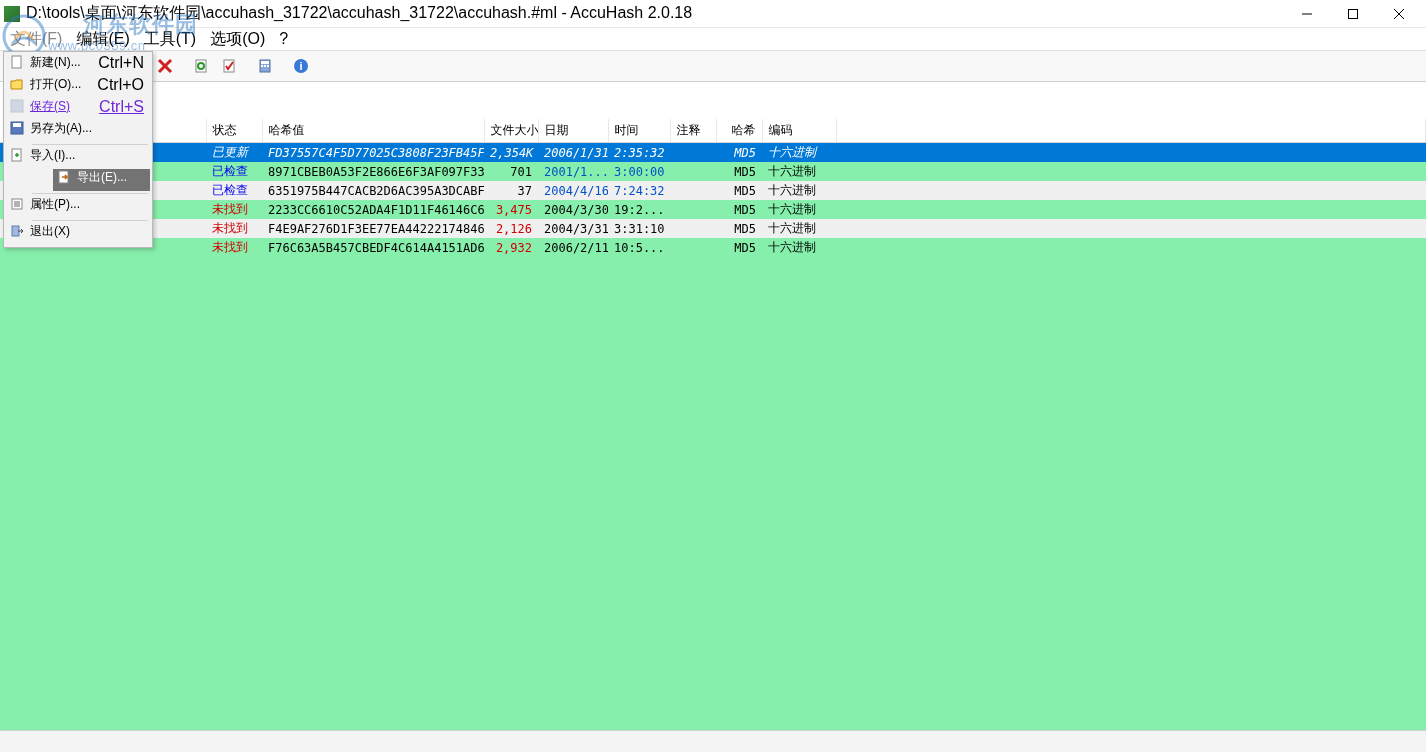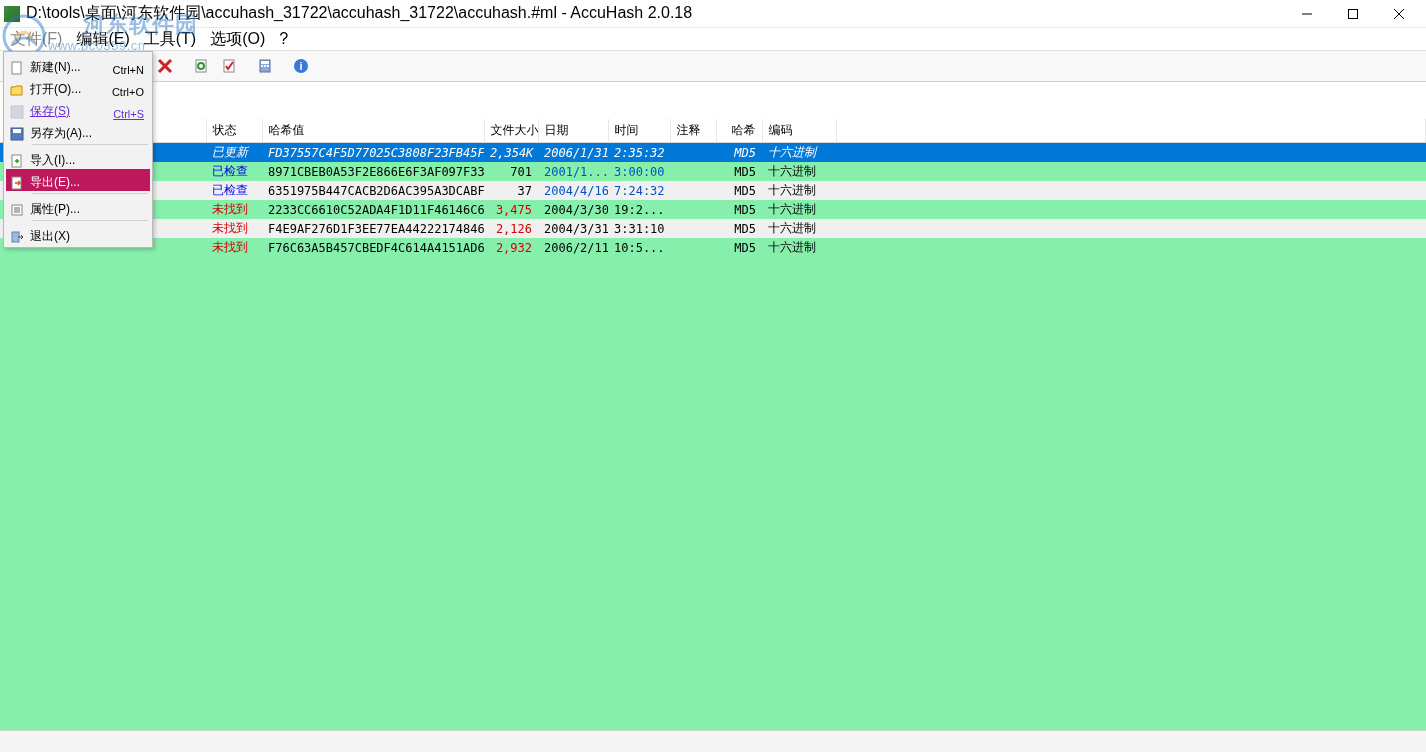--- a/index.html
+++ b/index.html
@@ -41,26 +41,26 @@
 .col-enc { width: 74px; }
 .col-rest { width: auto; }
 .status-checked { color: #0000ee; }
 .status-notfound { color: #d00000; }
 .size-red { color: #d00000; }
 .date-blue { color: #0050c8; }
 .time-blue { color: #0050c8; }
 
 
 .dropdown { position: absolute; top: 51px; left: 3px; width: 150px; background: #f2f2f2; border: 1px solid #b8b8b8; box-shadow: 2px 2px 4px rgba(0,0,0,0.2); z-index: 100; padding: 2px; }
-.dd-row { display: flex; align-items: flex-end; height: 22px; padding: 0 2px; position: relative; }
-.dd-row.hover { background: #be185d; color: #fff; }
+.dd-row { display: flex; align-items: flex-start; height: 22px; padding: 0 2px; position: relative; }
+.dd-row.hover { background: #737373; color: #fff; margin-left: 47px; }
 .dd-row.disabled { color: #6d28d9; text-decoration: underline; }
 .dd-icon { width: 18px; height: 16px; display: flex; align-items: center; justify-content: center; margin-right: 4px; }
 .dd-label { flex: 1; font-size: 12px; }
-.dd-shortcut { font-size: 11px; margin-left: 10px; padding-right: 4px; }
+.dd-shortcut { font-size: 16px; margin-left: 10px; padding-right: 4px; }
 .dd-sep { height: 1px; background: #d0d0d0; margin: 2px 2px 2px 26px; }
 .dd-highlight { position: absolute; border: 2px solid #e00000; pointer-events: none; left: 2px; right: 56px; top: 159px; height: 22px; }
 
 
 .statusbar { position: absolute; bottom: 0; left: 0; right: 0; height: 22px; border-top: 1px solid #d0d0d0; background: #f4f4f4; }
 
 
 .watermark { position: absolute; top: 0; left: 0; width: 200px; height: 60px; pointer-events: none; opacity: 0.48; }
 .wm-logo { position: absolute; top: 14px; left: 2px; width: 44px; height: 44px; }
 .wm-text1 { position: absolute; top: 10px; left: 48px; font-size: 22px; font-weight: bold; color: #2b78c4; font-family: "Microsoft YaHei"; letter-spacing: 1px; margin-left: 35px; }

